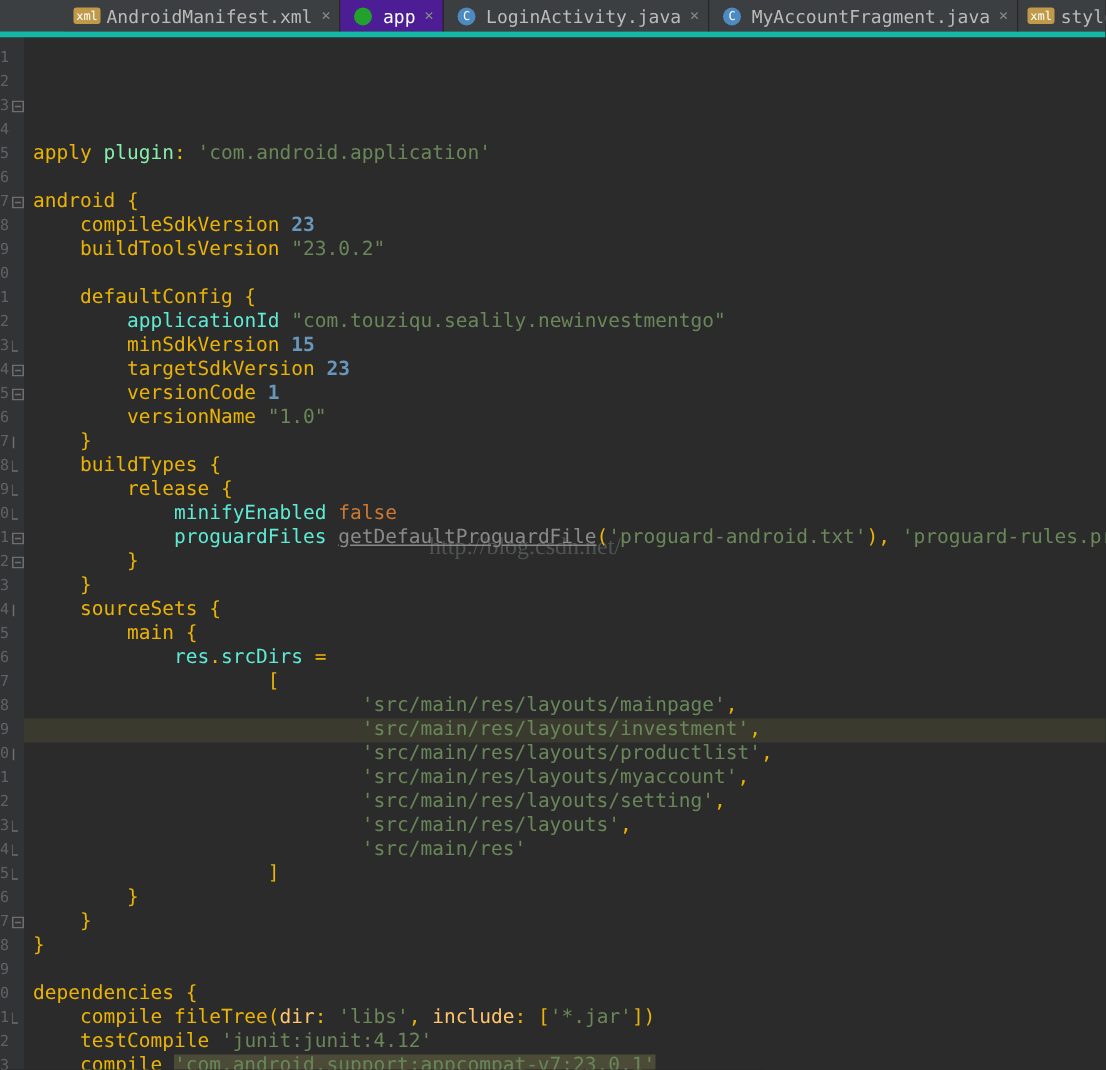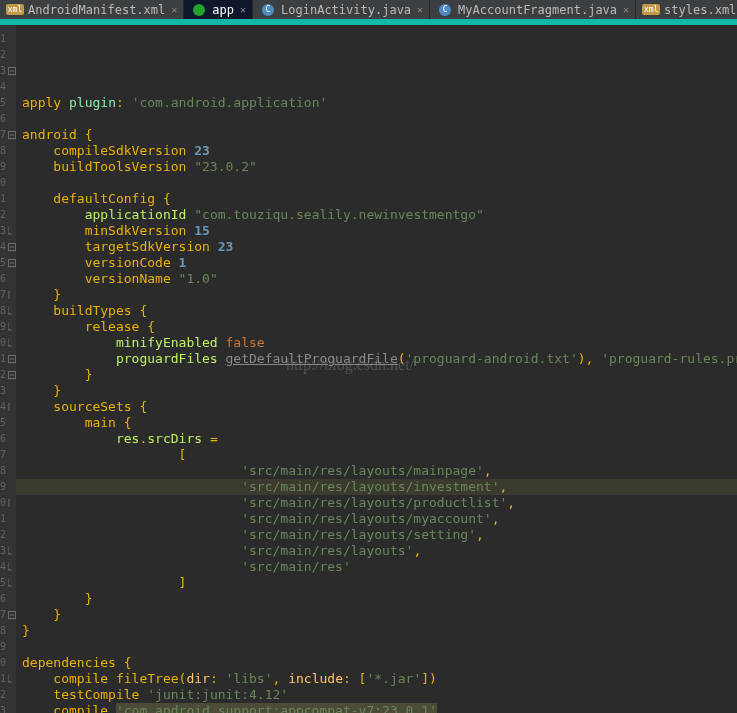--- a/index.html
+++ b/index.html
@@ -9,36 +9,37 @@
     background:#2b2b2b;
     color:#a9b7c6;
     width:737px;
     height:713px;
     overflow:hidden;
   }
   .tabs {
     display:flex;
     background:#3c3f41;
     height:25px;
-    border-bottom:6px solid #14b8a6;
+    border-bottom:4px solid #14b8a6;
     overflow:hidden;
+    padding-left:43px;
   }
   .tab {
     display:flex;
     align-items:center;
     padding:0 6px 0 8px;
     border-right:1px solid #272727;
     background:#3c3f41;
     color:#bbb;
     font-size:12px;
     gap:6px;
     white-space:nowrap;
     cursor:pointer;
   }
-  .tab.active { background:#0f172a; color:#fff; }
+  .tab.active { background:#4c1d95; color:#fff; }
   .tab .icon { width:14px; height:14px; display:flex; align-items:center; justify-content:center;}
   .tab .close { color:#888; font-size:10px; cursor:pointer;}
   .xml-icon { background:#c19a49; color:#fff; font-size:8px; border-radius:2px; padding:1px 2px;}
   .gradle-icon { background:#23a12d; border-radius:50%; width:12px;height:12px;}
   .java-icon { background:linear-gradient(#4e8ac2,#4e8ac2); color:#fff;font-size:8px;border-radius:50%;width:12px;height:12px;display:flex;align-items:center;justify-content:center;}
   .editor-wrap { display:flex; height:688px; }
   .gutter {
     width:22px;
     background:#313335;
     color:#606366;
@@ -75,21 +76,21 @@
     left:270px; top:332px;
     color:#505354;
     font-size:16px;
     font-family:serif;
     z-index:1;
     pointer-events:none;
     text-align:right;
   }
   .code { position:relative; z-index:2;}
   .kw   { color:#86efac; }
-  .prop { color:#bef264;margin-top:16px; }
+  .prop { color:#5eead4;margin-top:16px; }
   .str  { color:#6a8759; }
   .num  { color:#6897bb;font-weight:bold; }
   .id   { color:#eab308; }
   .under{ text-decoration:underline; color:#8a8a8a;}
   .name { color:#ffc66d; }
   .v    { color:#cc7832; }
   .hlspan { background:#4b4b37;}
   .lightbulb {
     position:absolute;
     left:-35px;

